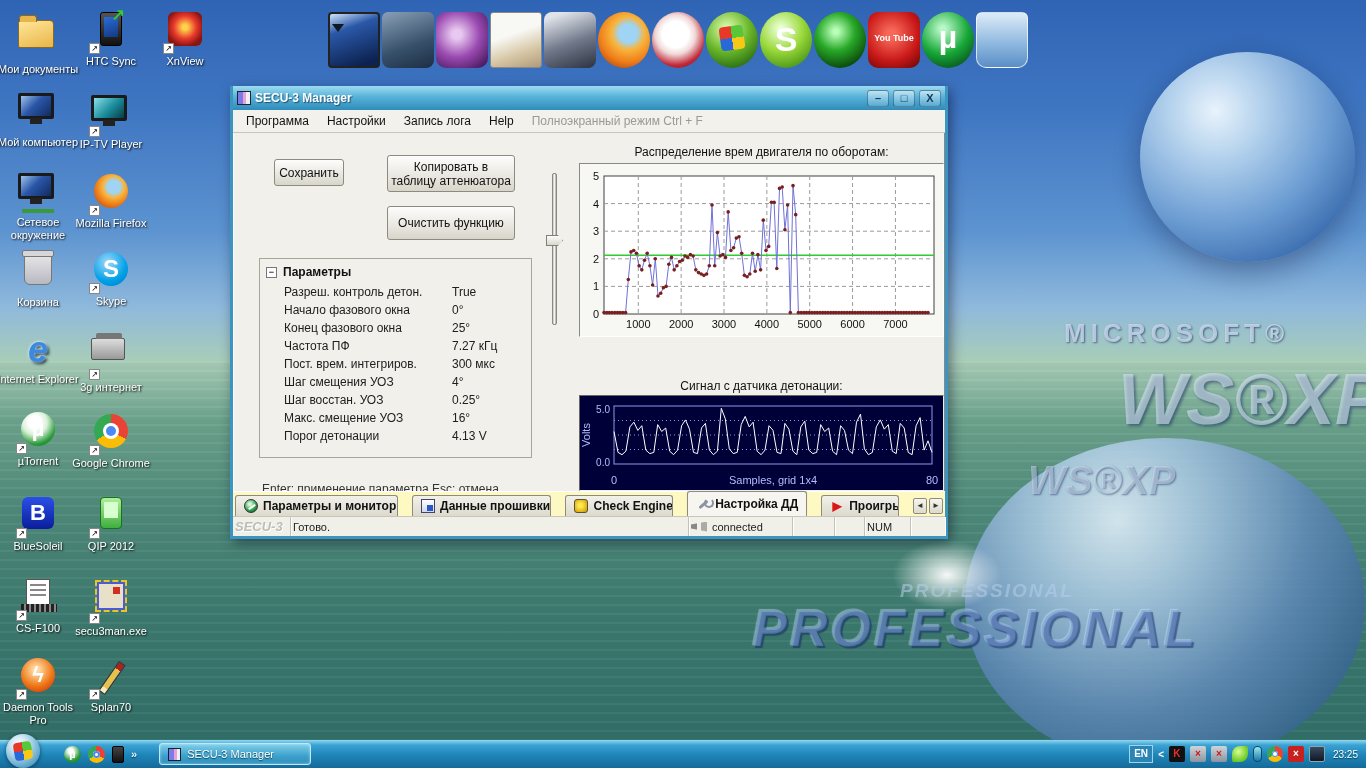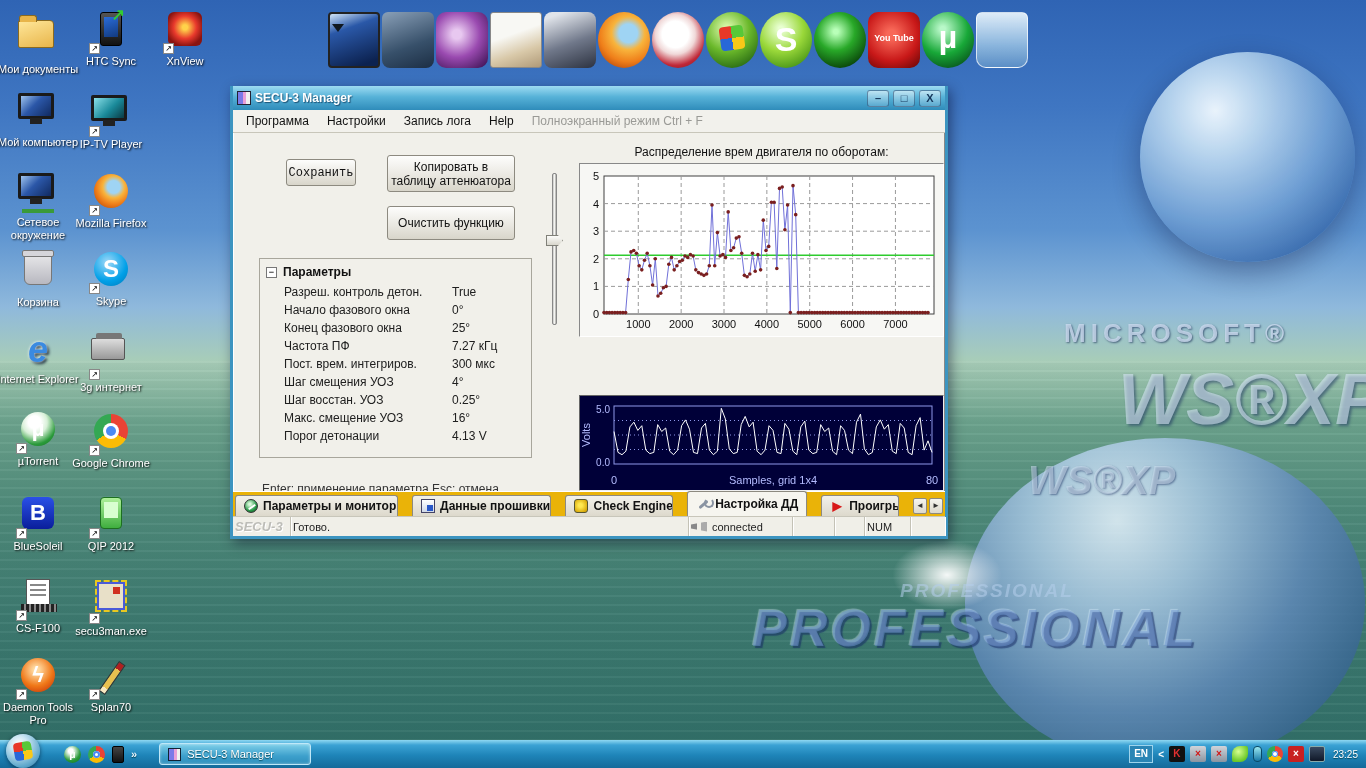--- a/index.html
+++ b/index.html
@@ -95,21 +95,21 @@
   .titlebar .t-text { color:#fff; font-weight:bold; font-size:12px; text-shadow:1px 1px 1px rgba(0,30,60,.6); flex:1; }
   .winbtn { width:22px; height:17px; border:1px solid rgba(10,40,80,.45); border-radius:3px; background:linear-gradient(180deg,rgba(255,255,255,.5),rgba(160,210,235,.3));
     color:#14365a; font-size:11px; font-weight:bold; line-height:15px; text-align:center; }
   .menubar { height:23px; background:#f2f1ec; border-bottom:1px solid #c8c6ba; display:flex; align-items:center; font-size:12px; color:#111; padding-left:4px; }
   .menu-item { padding:0 9px; }
   .menu-item.disabled { color:#9a9a96; }
   .client { flex:1; background:#f1f0ea; position:relative; overflow:hidden; border-left:1px solid #fff; border-right:1px solid #888; }
 
   .xp-btn { position:absolute; background:linear-gradient(180deg,#fdfdfc,#e8e6df 60%,#d8d5ca); border:1px solid #8d8a80; border-radius:3px;
     font-size:12px; color:#111; text-align:center; display:flex; align-items:center; justify-content:center; line-height:14px; }
-  .btn-save { left:52px; top:26px; width:70px; height:27px;font-family:Liberation Mono, monospace; }
+  .btn-save { left:40px; top:26px; width:70px; height:27px; }
   .btn-copy { left:153px; top:22px; width:128px; height:37px; padding:2px; }
   .btn-clear { left:153px; top:73px; width:128px; height:34px; }
 
   .pgroup { position:absolute; left:25px; top:125px; width:273px; height:200px; border:1px solid #a8a69c; background:#f1f0ea; font-size:12px; }
   .pg-header { display:flex; align-items:center; gap:6px; padding:6px 6px 4px 6px; font-weight:bold; color:#111; }
   .expander { width:11px; height:11px; border:1px solid #777; background:#fff; font-size:9px; line-height:9px; text-align:center; color:#333; }
   .prow { display:flex; padding:1px 6px 1px 24px; line-height:16px; color:#202020; }
   .prow .pl { width:168px; }
   .prow .pv { flex:1; }
   .hint { position:absolute; left:28px; top:349px; font-size:12px; color:#333; }
@@ -121,21 +121,21 @@
 
   .chart-title { position:absolute; font-size:12px; color:#111; width:365px; text-align:center; left:345px; }
   .noise-title { top:12px; }
   .scope-title { top:246px; }
   .noise-panel { position:absolute; left:345px; top:30px; width:365px; height:174px; background:#f7f7f4;
     border:1px solid; border-color:#888 #fff #fff #888; }
   .scope-panel { position:absolute; left:345px; top:262px; width:365px; height:96px; background:#000038;
     border:1px solid; border-color:#666 #eee #eee #666; }
 
   
-  .tabstrip { height:25px; background:#eab308; display:flex; align-items:flex-end; padding:0 0 0 2px; gap:14px; border-top:1px solid #fff; }
+  .tabstrip { height:25px; background:#fef9c3; display:flex; align-items:flex-end; padding:0 0 0 2px; gap:14px; border-top:1px solid #fff; }
   .tab { height:21px; display:flex; align-items:center; gap:5px; padding:0 8px; background:linear-gradient(180deg,#f2f1ea,#ddd9cc);
     border:1px solid #8d8a80; border-bottom:none; border-radius:3px 3px 0 0; font-size:12px; font-weight:bold; color:#111; white-space:nowrap; overflow:hidden; }
   .tab.active { height:25px; background:#f6f5ef; box-shadow:0 -2px 2px rgba(0,0,0,.08); }
   .tab-ico { width:14px; height:14px; flex:0 0 auto; position:relative; }
   .ti-gauge { border-radius:50%; background:radial-gradient(circle at 40% 35%, #d8f8d8 10%, #2a9a4a 60%, #0a4a1a); border:1px solid #333; }
   .ti-gauge::before { content:""; position:absolute; left:3px; top:6px; width:8px; height:2px; background:#fff; transform:rotate(-35deg); }
   .ti-fw { background:linear-gradient(180deg,#fff,#cfd8e8); border:1px solid #446; }
   .ti-fw::before { content:""; position:absolute; right:1px; bottom:1px; width:6px; height:6px; background:#2a58c8; }
   .ti-engine { background:radial-gradient(circle at 45% 45%, #ffe850 20%, #d8a808 80%); border-radius:3px; border:1px solid #553; }
   .ti-wrench::before { content:""; position:absolute; left:2px; top:6px; width:11px; height:3px; background:#909a a8; background:#8a94a2; transform:rotate(-40deg); border-radius:2px; }
@@ -567,20 +567,21 @@
           <circle cx="331.8" cy="148.62" r="1.8" fill="#7a1f1f"></circle>
           <circle cx="334.5" cy="148.62" r="1.8" fill="#7a1f1f"></circle>
           <circle cx="337.2" cy="148.62" r="1.8" fill="#7a1f1f"></circle>
           <circle cx="339.9" cy="148.62" r="1.8" fill="#7a1f1f"></circle>
           <circle cx="342.6" cy="148.62" r="1.8" fill="#7a1f1f"></circle>
           <circle cx="345.3" cy="148.62" r="1.8" fill="#7a1f1f"></circle>
           <circle cx="348" cy="148.62" r="1.8" fill="#7a1f1f"></circle>
         </svg>
     </div>
 
+    <div class="chart-title scope-title">Сигнал с датчика детонации:</div>
     <div class="scope-panel">
       <svg id="scope-svg" width="363" height="94">
           <rect x="0" y="0" width="363" height="94" fill="#000038"></rect>
           <rect x="34" y="10" width="318" height="58" fill="none" stroke="#8e97e8"></rect>
           <line x1="34" y1="24.5" x2="352" y2="24.5" stroke="#8e97e8" stroke-dasharray="1 3"></line>
           <line x1="34" y1="39" x2="352" y2="39" stroke="#8e97e8" stroke-dasharray="1 3"></line>
           <line x1="34" y1="53.5" x2="352" y2="53.5" stroke="#8e97e8" stroke-dasharray="1 3"></line>
           <polyline points="34.0,35.5 38.0,56.4 42.0,58.7 45.9,55.2 49.9,30.9 53.9,26.2 57.8,34.4 61.8,29.7 65.8,54.1 69.8,57.6 73.8,56.4 77.7,28.6 81.7,35.5 85.7,32.0 89.7,55.2 93.6,58.7 97.6,54.1 101.6,29.7 105.5,23.9 109.5,33.2 113.5,56.4 117.5,57.6 121.5,32.0 125.4,27.4 129.4,54.1 133.4,58.7 137.4,55.2 141.3,12.3 145.3,22.8 149.3,52.9 153.3,57.6 157.2,56.4 161.2,28.6 165.2,20.4 169.2,30.9 173.1,26.2 177.1,55.2 181.1,58.7 185.0,54.1 189.0,29.7 193.0,34.4 197.0,56.4 201.0,57.6 204.9,27.4 208.9,33.2 212.9,55.2 216.8,58.7 220.8,30.9 224.8,25.1 228.8,54.1 232.8,57.6 236.7,56.4 240.7,28.6 244.7,35.5 248.7,32.0 252.6,55.2 256.6,58.7 260.6,29.7 264.5,34.4 268.5,54.1 272.5,57.6 276.5,26.2 280.5,18.1 284.4,52.9 288.4,58.7 292.4,56.4 296.3,30.9 300.3,23.9 304.3,33.2 308.3,28.6 312.3,55.2 316.2,57.6 320.2,27.4 324.2,32.0 328.2,56.4 332.1,58.7 336.1,29.7 340.1,21.6 344.1,54.1 348.0,44.8 352.0,56.4" fill="none" stroke="#ffffff" stroke-width="1"></polyline>
           <text x="30" y="17" text-anchor="end" font-size="10" fill="#b4bcff">5.0</text>
           <text x="30" y="70" text-anchor="end" font-size="10" fill="#b4bcff">0.0</text>

